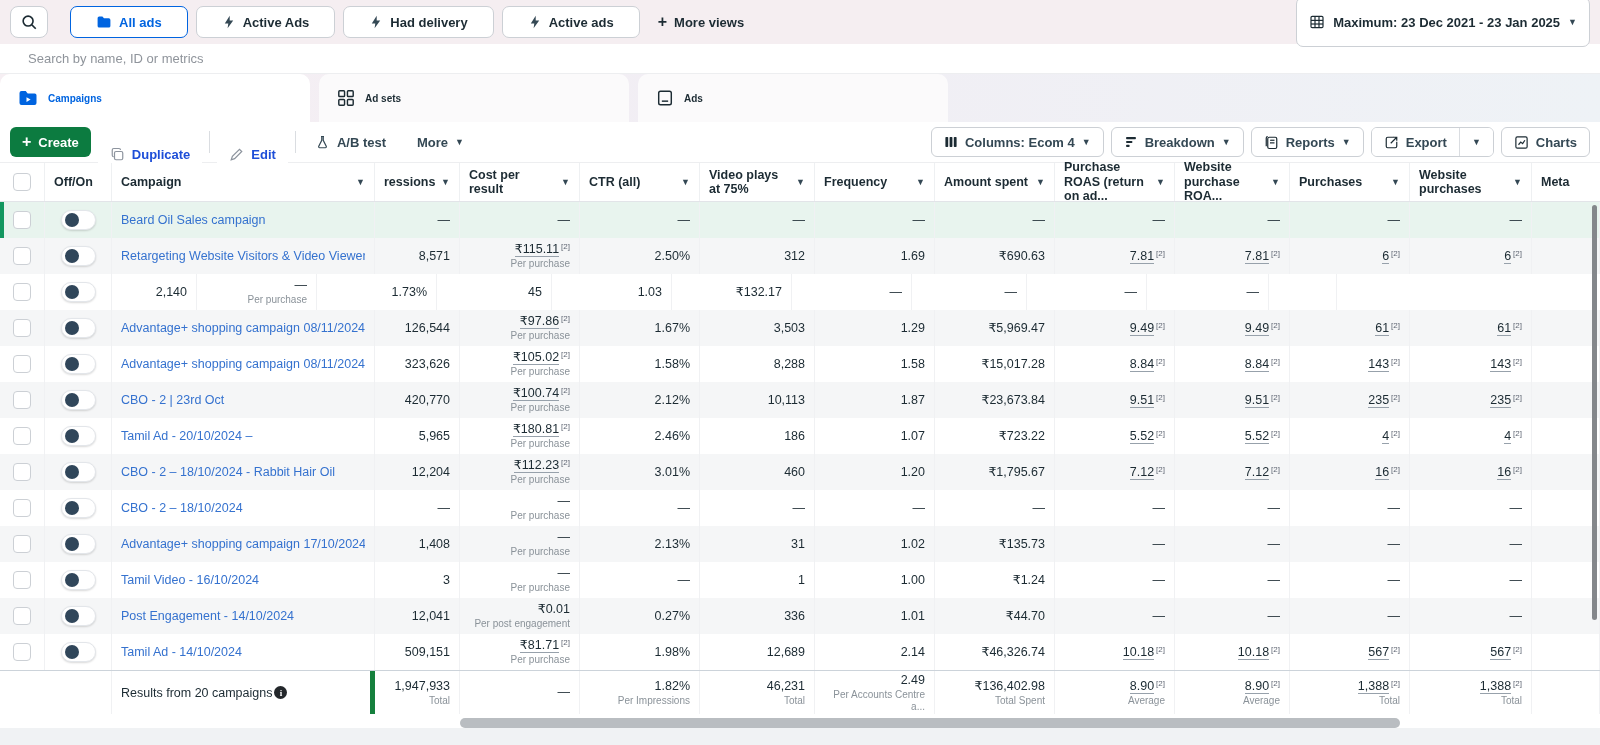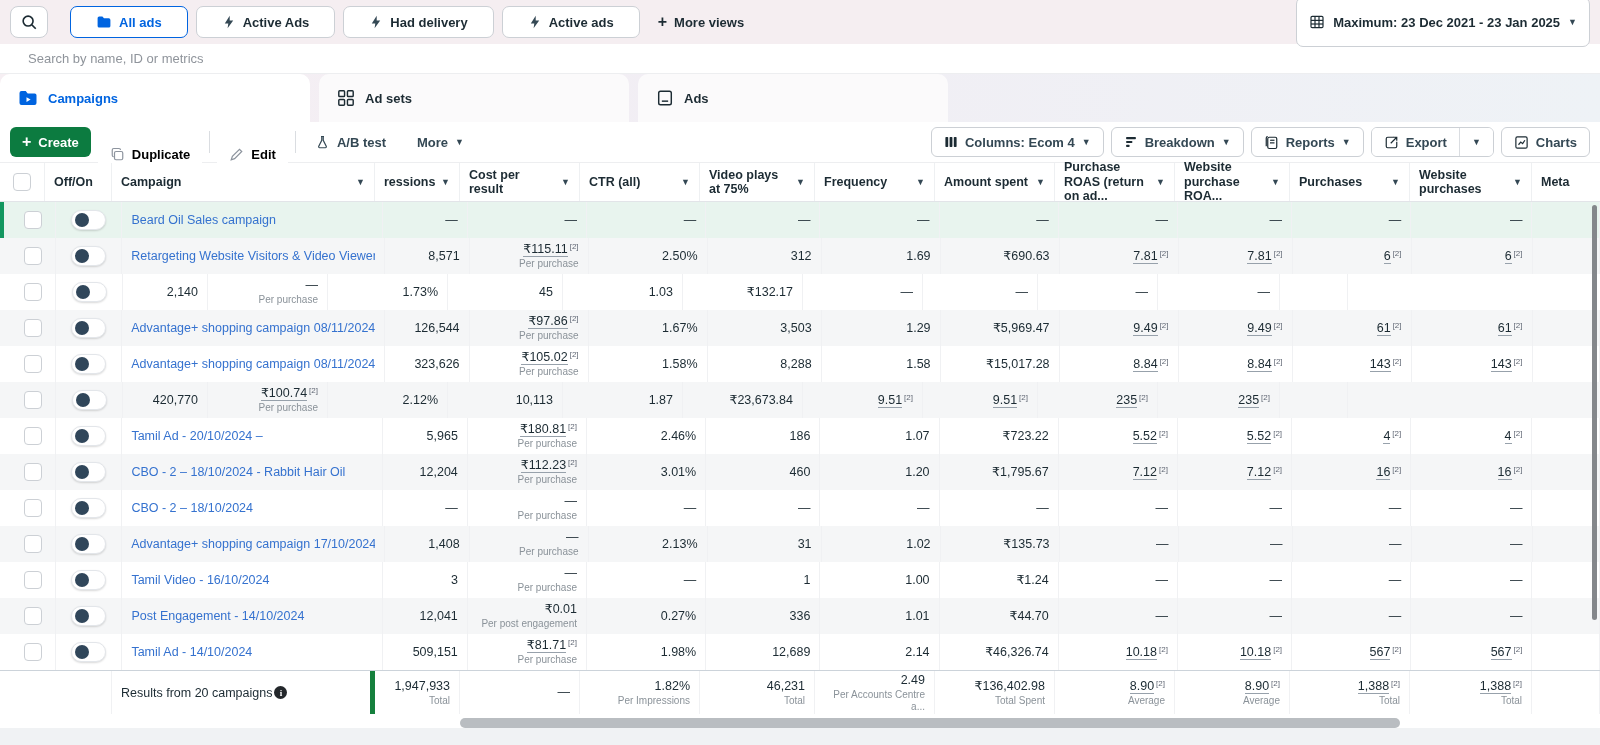--- a/index.html
+++ b/index.html
@@ -22,47 +22,47 @@
   .caret { font-size:9px; color:#344854; }
 
   
   .search-row { height:30px; background:#fff; border-bottom:1px solid #edeef0; display:flex; align-items:center; padding:0 28px; }
   .search-row input { border:none; outline:none; width:100%; font-size:13px; font-family:inherit; color:#1c2b33; background:transparent; }
   .search-row input::placeholder { color:#8f949b; }
 
   
   .tabs-row { height:48px; background:linear-gradient(90deg,#f6eff3 0%,#f1eef4 45%,#eef2f6 100%); display:flex; }
   .tab { width:310px; height:48px; display:flex; align-items:center; gap:10px; padding:0 18px;
-         border-radius:10px 10px 0 0; margin-right:9px; font-size:13px; font-weight:bold; color:#1c2b33; background:#fbfafb; }
+         border-radius:10px 10px 0 0; margin-right:9px; font-size:10px; font-weight:bold; color:#1c2b33; background:#fbfafb; }
   .tab.active { background:#fff; color:#0064e0; }
 
   
   .toolbar { height:40px; background:#fff; display:flex; align-items:center; padding:0 10px; gap:7px; }
   .btn { height:30px; border-radius:6px; display:inline-flex; align-items:center; gap:7px; padding:0 12px;
          font-size:13px; font-weight:bold; color:#344854; background:#fff; white-space:nowrap; }
   .btn-create { background:#0c7b40; color:#fff; }
-  .btn-dis { color:#000000;margin-top:24px; }
+  .btn-dis { color:#1d4ed8;margin-top:24px; }
   .btn-outline { border:1px solid #ccd0d5; }
   .vsep { width:1px; height:22px; background:#dadde1; }
   .export-group { display:inline-flex; align-items:stretch; border:1px solid #ccd0d5; border-radius:6px; overflow:hidden; height:30px; }
   .export-group .btn { border-radius:0; height:28px; }
   .export-group .vsep { height:28px; align-self:center; }
 
   
   .thead { display:flex; height:40px; border-top:1px solid #edeef0; border-bottom:1px solid #e2e4e8; background:#fff; }
   .th { display:flex; align-items:center; padding:0 9px; border-right:1px solid #eef0f2; font-weight:bold;
         font-size:12.5px; color:#1c2b33; line-height:1.15; }
   .th .caret { margin-left:auto; padding-left:4px; }
   .c-sel{width:45px; justify-content:center;} .c-tog{width:67px;} .c-camp{width:263px;}
   .c-imp{width:85px;} .c-cost{width:120px;} .c-ctr{width:120px;} .c-vid{width:115px;align-items:center;}
   .c-freq{width:120px;} .c-spent{width:120px;} .c-roas{width:120px;} .c-wroas{width:115px;}
   .c-pur{width:120px;} .c-wpur{width:122px;} .c-meta{width:68px; border-right:none;}
 
   .tbody { height:468px; overflow:hidden; }
-  .tr { display:flex; height:36px; background:#fff; position:relative;padding-left:11px; }
+  .tr { display:flex; height:36px; background:#fff; position:relative; }
   .tr.alt { background:#f5f6f7; }
   .tr.selected { background:#e8f4ee; }
   .tr.selected::before { content:''; position:absolute; left:0; top:0; bottom:0; width:4px; background:#12975f; }
   .td { padding:0 9px; border-right:1px solid #f0f1f3; display:flex; flex-direction:column; justify-content:center; font-size:12.5px; }
   .td.cen { align-items:center; flex-direction:row; }
   .num { align-items:flex-end; text-align:right; }
   .camplink { color:#3572cf; text-decoration:none; white-space:nowrap; overflow:hidden; display:block; width:100%; }
   .sub { font-size:10px; color:#8a9299; line-height:1.2; margin-top:1px; }
   .vline { line-height:1.2; white-space:nowrap; }
   .u { border-bottom:1px solid #97a1ab; }
@@ -574,20 +574,23 @@
 
     <div class="tr alt">
       <div class="td c-sel cen">
           <span class="checkbox"></span>
         </div>
       <div class="td c-tog cen">
           <span class="toggle">
             <span class="knob"></span>
           </span>
         </div>
+      <div class="td c-camp">
+          <a href="#" class="camplink">CBO - 2 | 23rd Oct</a>
+        </div>
       <div class="td c-imp num">
           <div class="vline">420,770</div>
         </div>
       <div class="td c-cost num">
           <div class="vline"><span class="u">₹100.74</span><span class="fn">[2]</span></div>
           <div class="sub">Per purchase</div>
         </div>
       <div class="td c-ctr num">
           <div class="vline">2.12%</div>
         </div>

